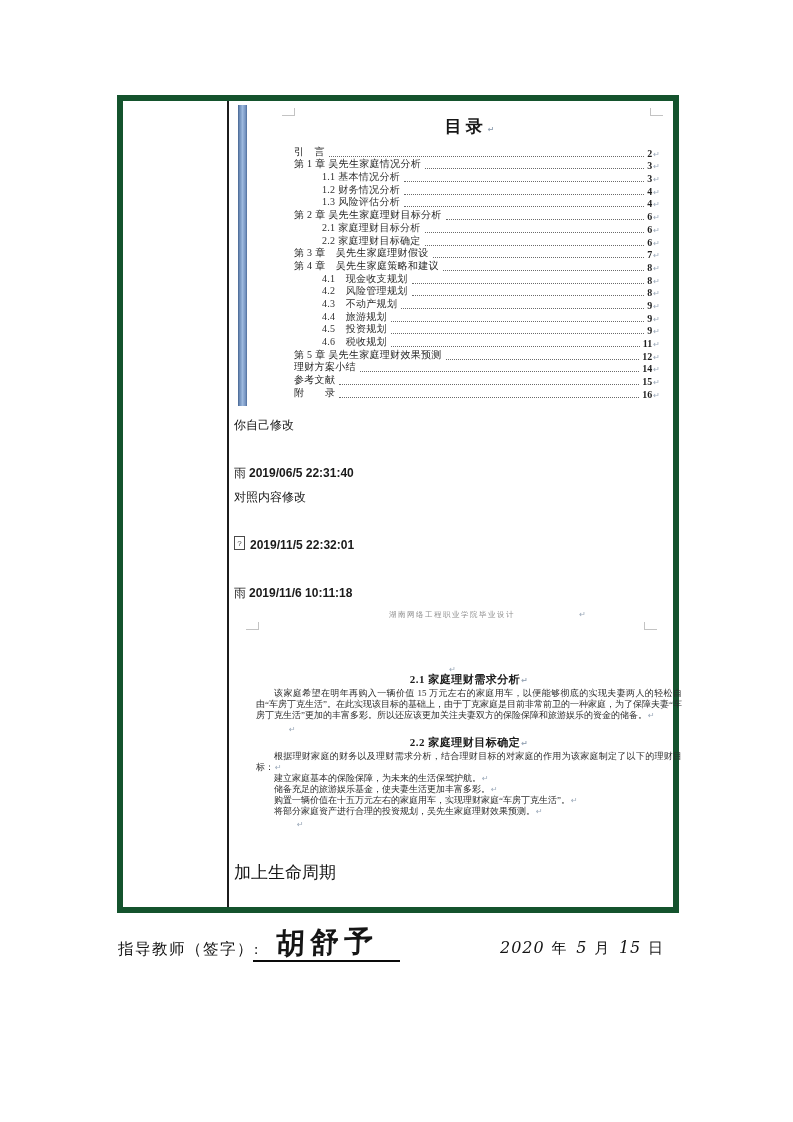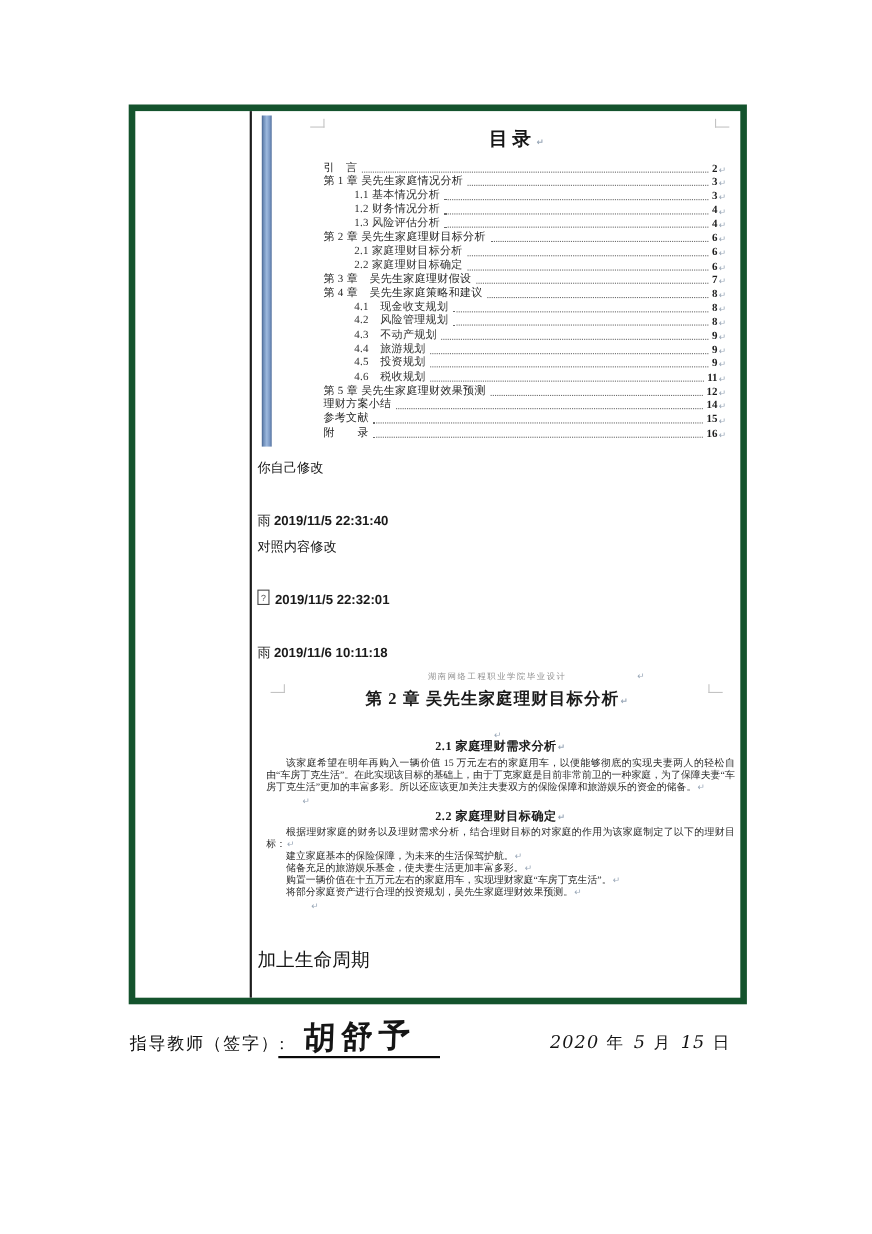--- a/index.html
+++ b/index.html
@@ -64,21 +64,21 @@
     font-size:7.5px; color:#8f8f8f; letter-spacing:1.5px;
   }
   .doc-header-ret { position:absolute; top:0; right:85px; }
   .doc-shot .corner-l { left:14px; top:12px; }
   .doc-shot .corner-r { left:412px; top:12px; }
   .doc-title {
     position:absolute; top:16px; left:0; width:440px; text-align:center;
     font-size:15px; font-weight:bold; color:#1b1b1b; letter-spacing:1px;
   }
   .doc-blank { position:absolute; top:48px; left:0; width:440px; text-align:center; }
-  .doc-sections { position:absolute; top:63px; left:10px; width:426px; }
+  .doc-sections { position:absolute; top:63px; left:24px; width:426px; }
   .sec-heading { text-align:center; font-size:11px; font-weight:bold; color:#1b1b1b;
     height:13px; line-height:13px; margin-bottom:2px; letter-spacing:0.5px; }
   .para { font-size:9px; line-height:11px; text-align:justify; text-indent:2em; color:#2b2b2b; }
   .para.goal { text-indent:0; margin-left:2em; text-align:left; }
   .blank-ret { height:11px; line-height:11px; padding-left:2em; }
   .sec2 { margin-top:4px; }
   .final-ret { height:10px; line-height:10px; padding-left:2.5em; }
 
   
   .note { margin-top:7px; padding-left:2px; font-size:17px; color:#141414; height:24px; line-height:24px; }
@@ -230,32 +230,31 @@
               <span class="lbl">附　　录</span>
               <span class="leader"></span>
               <span class="pg">16</span>
               <span class="ret">↵</span>
             </div>
           </div>
       </div>
 
       <div class="chat">
           <div class="line"><span>你自己修改</span></div>
-          <div class="line gap"><span class="sender">雨</span> <span class="ts">2019/11/5 22:31:40</span></div>
+          <div class="line gap"><span class="sender">雨</span> <span class="ts">2019/06/5 22:31:40</span></div>
           <div class="line"><span>对照内容修改</span></div>
           <div class="line gap"><span class="tofu"></span><span class="ts">2019/11/5 22:32:01</span></div>
           <div class="line gap"><span class="sender">雨</span> <span class="ts">2019/11/6 10:11:18</span></div>
         </div>
 
       <div class="doc-shot">
         <div class="doc-header">湖南网络工程职业学院毕业设计</div>
         <div class="doc-header-ret ret">↵</div>
         <div class="corner-l"></div>
         <div class="corner-r"></div>
-        <div class="doc-title"><span>第 2 章 吴先生家庭理财目标分析</span><span class="ret">↵</span></div>
         <div class="doc-blank"><span class="ret">↵</span></div>
         <div class="doc-sections">
             <div class="">
               <div class="sec-heading"><span>2.1 家庭理财需求分析</span><span class="ret">↵</span></div>
               <div class="para"><span>该家庭希望在明年再购入一辆价值 15 万元左右的家庭用车，以便能够彻底的实现夫妻两人的轻松自由“车房丁克生活”。在此实现该目标的基础上，由于丁克家庭是目前非常前卫的一种家庭，为了保障夫妻“车房丁克生活”更加的丰富多彩。所以还应该更加关注夫妻双方的保险保障和旅游娱乐的资金的储备。</span><span class="ret">↵</span></div>
             </div>
             <div class="blank-ret"><span class="ret">↵</span></div>
             <div class="sec2">
               <div class="sec-heading"><span>2.2 家庭理财目标确定</span><span class="ret">↵</span></div>
               <div class="para"><span>根据理财家庭的财务以及理财需求分析，结合理财目标的对家庭的作用为该家庭制定了以下的理财目标：</span><span class="ret">↵</span></div>

